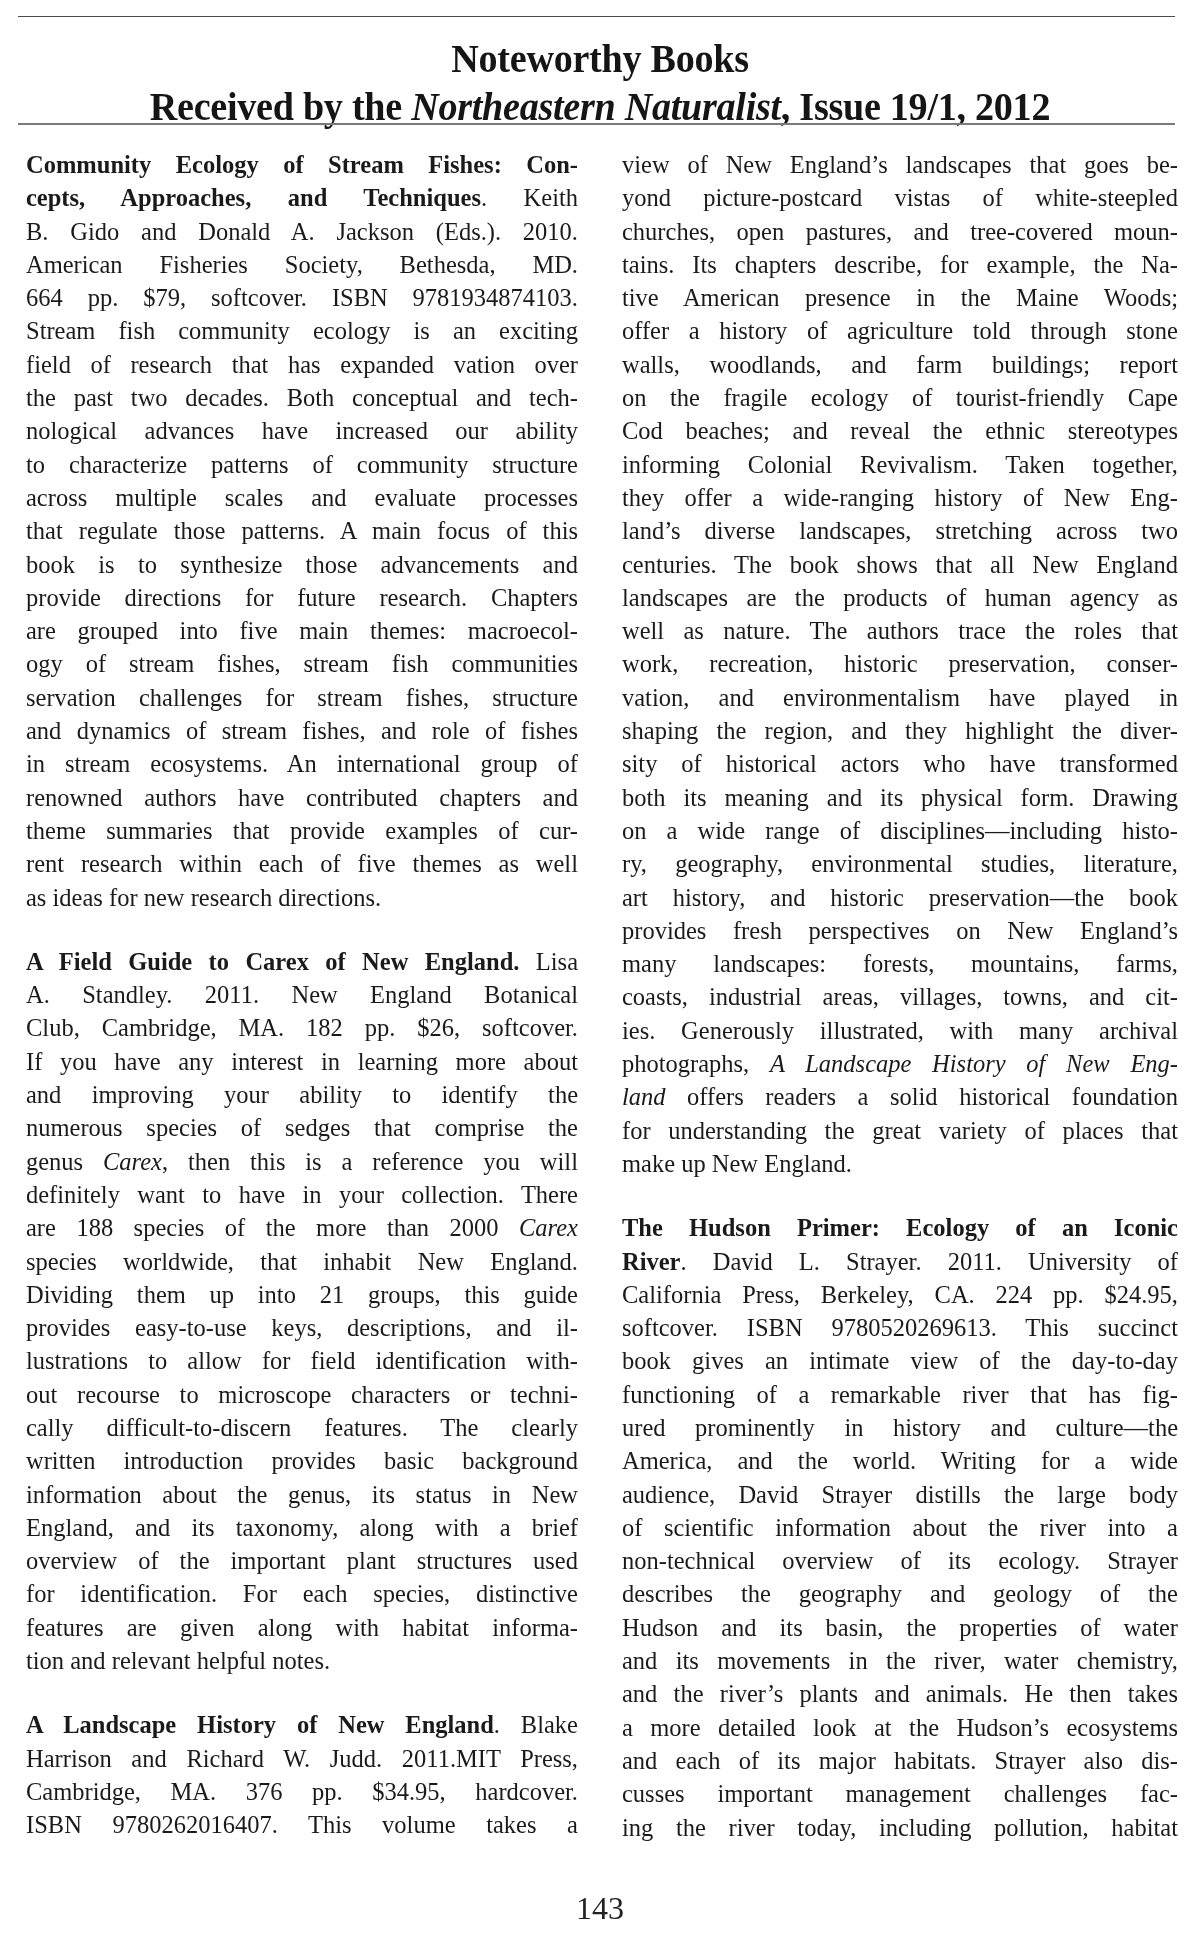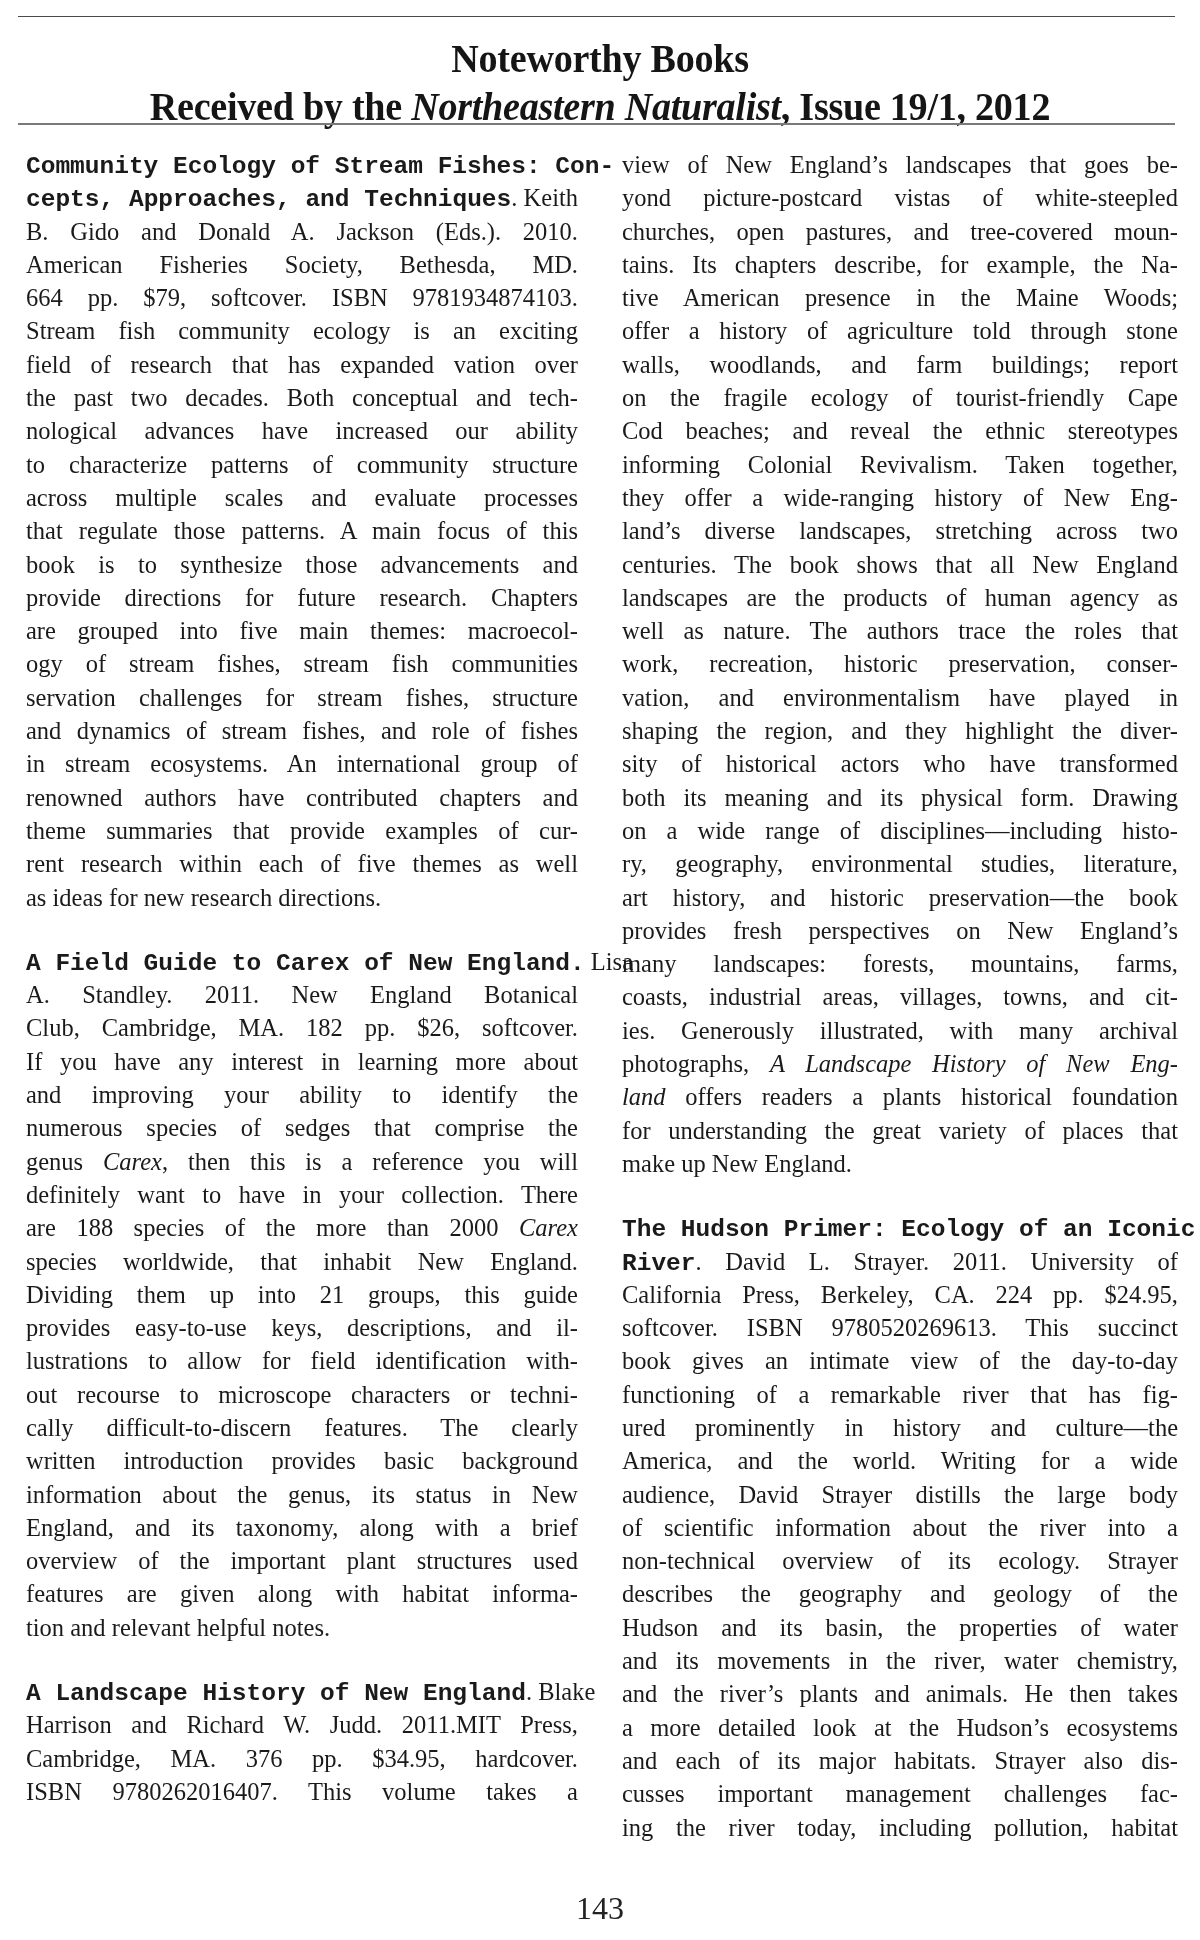--- a/index.html
+++ b/index.html
@@ -11,21 +11,21 @@
   .title-block { position: absolute; left: 0; width: 1200px; top: 34px; text-align: center; }
   .title-line { font-weight: bold; font-size: 41px; line-height: 48px; letter-spacing: -0.3px;
                 transform: scaleX(0.93); transform-origin: center; white-space: nowrap; color: #151515; }
   .title-line .it { font-style: italic; }
   .column { position: absolute; top: 148px; }
   .column.left { left: 26px; width: 552px; }
   .column.right { left: 622px; width: 556px; }
   .line { height: 33.3px; line-height: 33.3px; font-size: 24.5px; white-space: nowrap;
           text-align: justify; text-align-last: justify; overflow: visible; }
   .line.last { text-align: left; text-align-last: left; }
-  .seg-b { font-weight: bold; font-family: Liberation Mono, monospace; }
+  .seg-b { font-weight: bold; }
   .seg-i { font-style: italic; }
   .entry { display: block; }
   .entry + .entry { margin-top: 31px; }
   .page-number { position: absolute; top: 1890px; left: 0; width: 1200px; text-align: center;
                  font-size: 32px; color: #222; }
 </style>
 </head>
 <body>
 
 <div class="rule top"></div>
@@ -76,20 +76,21 @@
       <div class="line"><span>species worldwide, that inhabit New England.</span></div>
       <div class="line"><span>Dividing them up into 21 groups, this guide</span></div>
       <div class="line"><span>provides easy-to-use keys, descriptions, and il-</span></div>
       <div class="line"><span>lustrations to allow for field identification with-</span></div>
       <div class="line"><span>out recourse to microscope characters or techni-</span></div>
       <div class="line"><span>cally difficult-to-discern features. The clearly</span></div>
       <div class="line"><span>written introduction provides basic background</span></div>
       <div class="line"><span>information about the genus, its status in New</span></div>
       <div class="line"><span>England, and its taxonomy, along with a brief</span></div>
       <div class="line"><span>overview of the important plant structures used</span></div>
+      <div class="line"><span>for identification. For each species, distinctive</span></div>
       <div class="line"><span>features are given along with habitat informa-</span></div>
       <div class="line last"><span>tion and relevant helpful notes.</span></div>
     </div>
     <div class="entry">
       <div class="line"><span class="seg-b">A Landscape History of New England</span><span>.  Blake</span></div>
       <div class="line"><span>Harrison and Richard W. Judd. 2011.MIT Press,</span></div>
       <div class="line"><span>Cambridge, MA. 376 pp. $34.95, hardcover.</span></div>
       <div class="line"><span>ISBN 9780262016407. This volume takes a</span></div>
     </div>
   </div>
@@ -116,21 +117,21 @@
       <div class="line"><span>sity of historical actors who have transformed</span></div>
       <div class="line"><span>both its meaning and its physical form. Drawing</span></div>
       <div class="line"><span>on a wide range of disciplines—including histo-</span></div>
       <div class="line"><span>ry, geography, environmental studies, literature,</span></div>
       <div class="line"><span>art history, and historic preservation—the book</span></div>
       <div class="line"><span>provides fresh perspectives on New England’s</span></div>
       <div class="line"><span>many landscapes: forests, mountains, farms,</span></div>
       <div class="line"><span>coasts, industrial areas, villages, towns, and cit-</span></div>
       <div class="line"><span>ies. Generously illustrated, with many archival</span></div>
       <div class="line"><span>photographs, </span><span class="seg-i">A Landscape History of New Eng-</span></div>
-      <div class="line"><span class="seg-i">land</span><span> offers readers a plants historical foundation</span></div>
+      <div class="line"><span class="seg-i">land</span><span> offers readers a solid historical foundation</span></div>
       <div class="line"><span>for understanding the great variety of places that</span></div>
       <div class="line last"><span>make up New England.</span></div>
     </div>
     <div class="entry">
       <div class="line"><span class="seg-b">The Hudson Primer: Ecology of an Iconic</span></div>
       <div class="line"><span class="seg-b">River</span><span>.  David L. Strayer. 2011. University of</span></div>
       <div class="line"><span>California Press, Berkeley, CA. 224 pp. $24.95,</span></div>
       <div class="line"><span>softcover. ISBN 9780520269613. This succinct</span></div>
       <div class="line"><span>book gives an intimate view of the day-to-day</span></div>
       <div class="line"><span>functioning of a remarkable river that has fig-</span></div>

